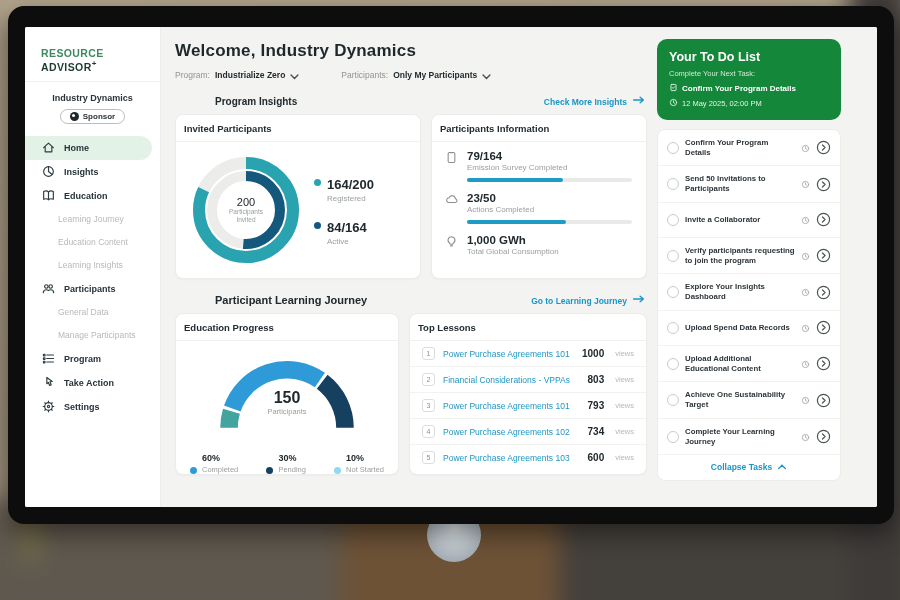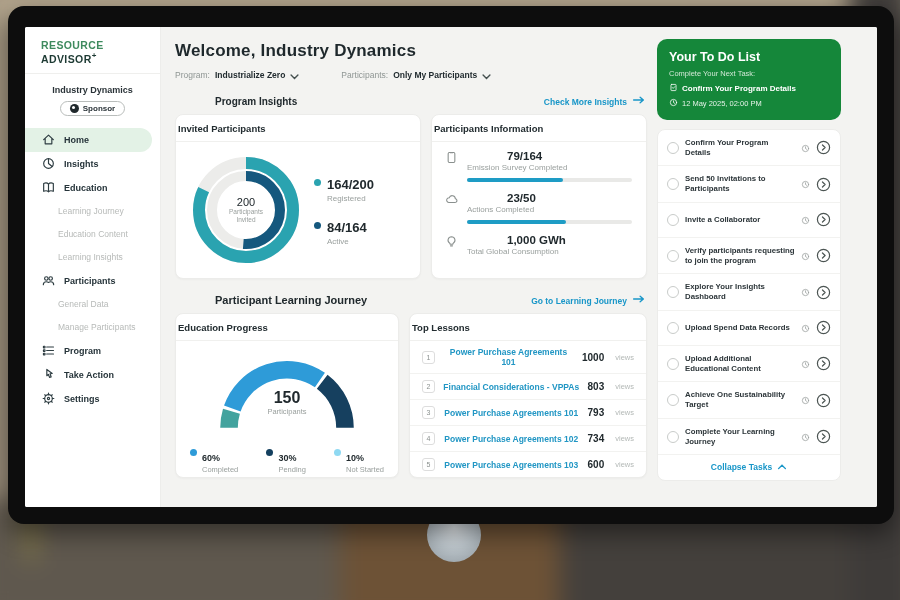--- a/index.html
+++ b/index.html
@@ -19,21 +19,21 @@
   .stand { position:absolute; left:427px; top:508px; width:54px; height:54px; border-radius:50%;
            background:radial-gradient(circle at 50% 35%, #e9eef1 0%, #c2cbd1 45%, #8e979d 100%); z-index:1; }
 
   
   .monitor { position:absolute; left:8px; top:6px; width:886px; height:518px; background:#0d0d0d;
              border-radius:16px; z-index:2; box-shadow:0 10px 24px rgba(0,0,0,.45); }
   .screen { position:absolute; left:17px; top:21px; width:852px; height:480px; background:#ffffff;
             border-radius:2px; overflow:hidden; display:flex; }
 
   
-  .sidebar { width:136px; min-width:136px; background:#fff; border-right:1px solid #ededeb; padding-top:12px; }
+  .sidebar { width:136px; min-width:136px; background:#fff; border-right:1px solid #ededeb; padding-top:20px; }
   .logo { padding:0 14px 8px 16px; font-size:10.5px; font-weight:bold; letter-spacing:.4px; border-bottom:1px solid #efefed; }
   .logo .g { color:#3e8a5e; } .logo .d { color:#1d3a33; } .logo sup { font-size:8px; color:#1d3a33; }
   .org { text-align:center; font-size:9px; font-weight:bold; color:#2a3338; margin-top:11px; }
   .badge { display:flex; justify-content:center; margin-top:6px; }
   .badge-pill { display:inline-flex; align-items:center; gap:4px; border:1px solid #b9bdbb; border-radius:10px;
                 padding:2px 9px; font-size:8px; font-weight:bold; color:#2a3338; background:#fff; }
   .badge-dot { width:9px; height:9px; border-radius:50%; background:#20282c; position:relative; }
   .badge-dot::after { content:""; position:absolute; left:2.5px; top:2.5px; width:3px; height:3px; border-radius:50%; background:#fff; }
   .nav { margin-top:12px; }
   .nav-item { display:flex; align-items:center; gap:8px; height:24px; padding:0 10px 0 16px;
@@ -55,60 +55,60 @@
   .sec-row { display:flex; justify-content:space-between; align-items:center; margin-top:15px; padding-right:2px;padding-left:40px; }
   .sec-title { font-size:10px; font-weight:bold; color:#20292d; }
   .sec-title.big { font-size:11px; }
   .sec-link { display:flex; align-items:flex-end; gap:5px; font-size:8.5px; font-weight:bold; color:#1896c8; cursor:pointer; }
   .arrow svg { width:13px; height:10px; stroke:#1896c8; fill:none; stroke-width:1.6; stroke-linecap:round; stroke-linejoin:round; }
 
   .cards { display:grid; gap:10px; margin-top:7px; }
   .cards.r1 { grid-template-columns:246px 1fr; }
   .cards.r2 { grid-template-columns:224px 1fr; }
   .card { background:#fff; border:1px solid #ececea; border-radius:8px; overflow:hidden; box-shadow:0 1px 2px rgba(0,0,0,.03); }
-  .card-h { padding:8px 2px 7px; font-size:9.5px; font-weight:bold; color:#222c30; border-bottom:1px solid #f0f0ee; }
+  .card-h { padding:8px 8px 7px; font-size:9.5px; font-weight:bold; color:#222c30; border-bottom:1px solid #f0f0ee; }
 
   
   .inv-body { display:flex; align-items:center; padding:8px 8px 8px 10px; gap:8px; }
   .donut-wrap { position:relative; width:120px; height:120px; }
   .donut-center { position:absolute; inset:0; display:flex; flex-direction:column; align-items:center; justify-content:center; text-align:center; }
   .donut-center .v { font-size:11px; font-weight:normal; color:#20292d;text-align:center; }
   .donut-center .l { font-size:6.5px; color:#9aa09e; line-height:1.3; }
   .legend-v { display:flex; flex-direction:column; gap:15px; }
   .leg-item { display:flex; gap:6px; align-items:flex-start; }
   .leg-dot { width:7px; height:7px; border-radius:50%; margin-top:4px; }
   .leg-item .v { font-size:13px; font-weight:bold; color:#20292d; }
   .leg-item .l { font-size:8px; color:#9aa09e; margin-top:1px; }
 
   
   .stat { display:flex; gap:8px; padding:8px 14px 2px 12px; }
   .stat-ico svg { width:15px; height:15px; stroke:#8a908e; fill:none; stroke-width:1.3; stroke-linecap:round; stroke-linejoin:round; }
   .stat-body { flex:1; }
-  .stat .v { font-size:11.5px; font-weight:bold; color:#20292d;margin-left:40px; }
+  .stat .v { font-size:11.5px; font-weight:bold; color:#20292d; }
   .stat .l { font-size:8px; color:#9aa09e; margin-top:1px; }
   .bar { height:4px; background:#e9e9e7; border-radius:2px; margin-top:6px; }
   .bar-fill { height:4px; background:#1e9cc5; border-radius:2px; }
 
   
   .gauge-wrap { position:relative; width:160px; margin:6px auto 0; }
   .gauge-center { position:absolute; left:0; right:0; top:42px; text-align:center; }
   .gauge-center .v { font-size:16px; font-weight:bold; color:#20292d; }
   .gauge-center .l { font-size:7.5px; color:#9aa09e; }
   .gauge-legend { display:flex; justify-content:space-between; padding:8px 14px 0; }
-  .gl-item { display:flex; gap:5px; }
+  .gl-item { display:flex; gap:5px;align-items:flex-end; }
   .gl-dot { width:7px; height:7px; border-radius:50%; margin-top:2px; }
   .gl-item .v { font-size:9px; font-weight:bold; color:#20292d; }
   .gl-item .l { font-size:7.5px; color:#9aa09e; }
 
   
   .lesson { display:flex; align-items:center; gap:8px; padding:6px 12px; border-bottom:1px solid #f2f2f0; }
   .lesson:last-child { border-bottom:none; }
   .rank { width:13px; height:13px; border:1px solid #ddd; border-radius:3px; font-size:7px; color:#8a908e;
           display:flex; align-items:center; justify-content:center; }
-  .lesson .t { flex:1; font-size:8.5px; font-weight:bold; color:#2196c4; cursor:pointer;text-align:center; }
+  .lesson .t { flex:1; font-size:8.5px; font-weight:normal; color:#2196c4; cursor:pointer; }
   .lesson .views { font-size:10px; font-weight:bold; color:#20292d; }
   .lesson .sfx { font-size:7.5px; color:#b3b8b6; margin-left:3px; font-weight:normal; }
 
   
   .right { width:206px; min-width:206px; padding:12px 12px 0 10px; }
   .todo-card { background:#15873a; border-radius:10px; padding:11px 12px; color:#fff; display:flex; gap:6px; }
   .todo-left { flex:1; }
   .todo-title { font-size:12.5px; font-weight:bold; }
   .todo-sub { font-size:7.5px; color:#cfe7d4; margin-top:5px; }
   .todo-task { display:flex; gap:4px; align-items:center; font-size:8px; font-weight:bold; margin-top:5px; }

